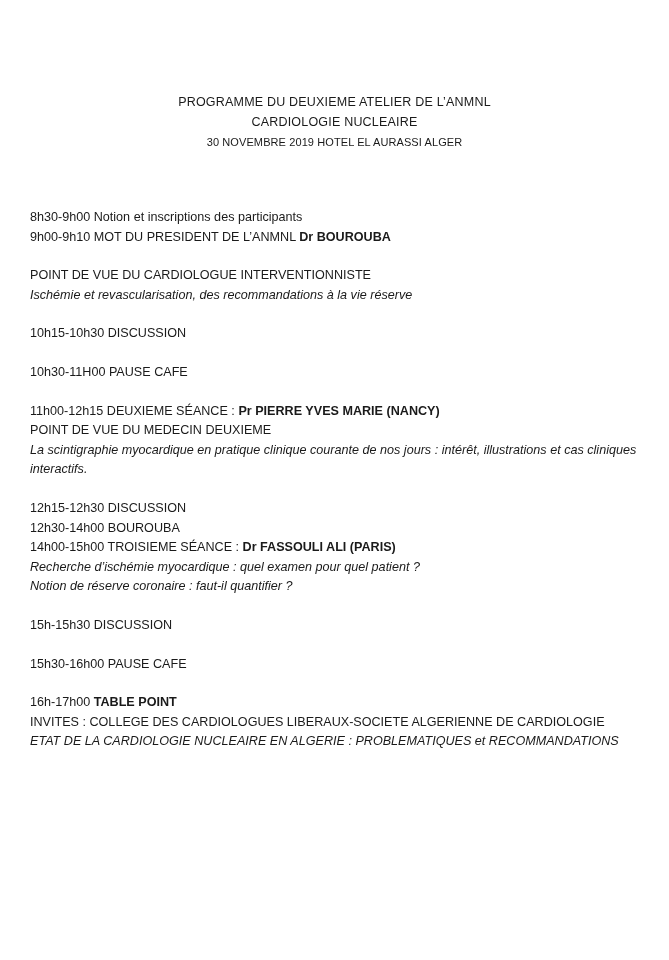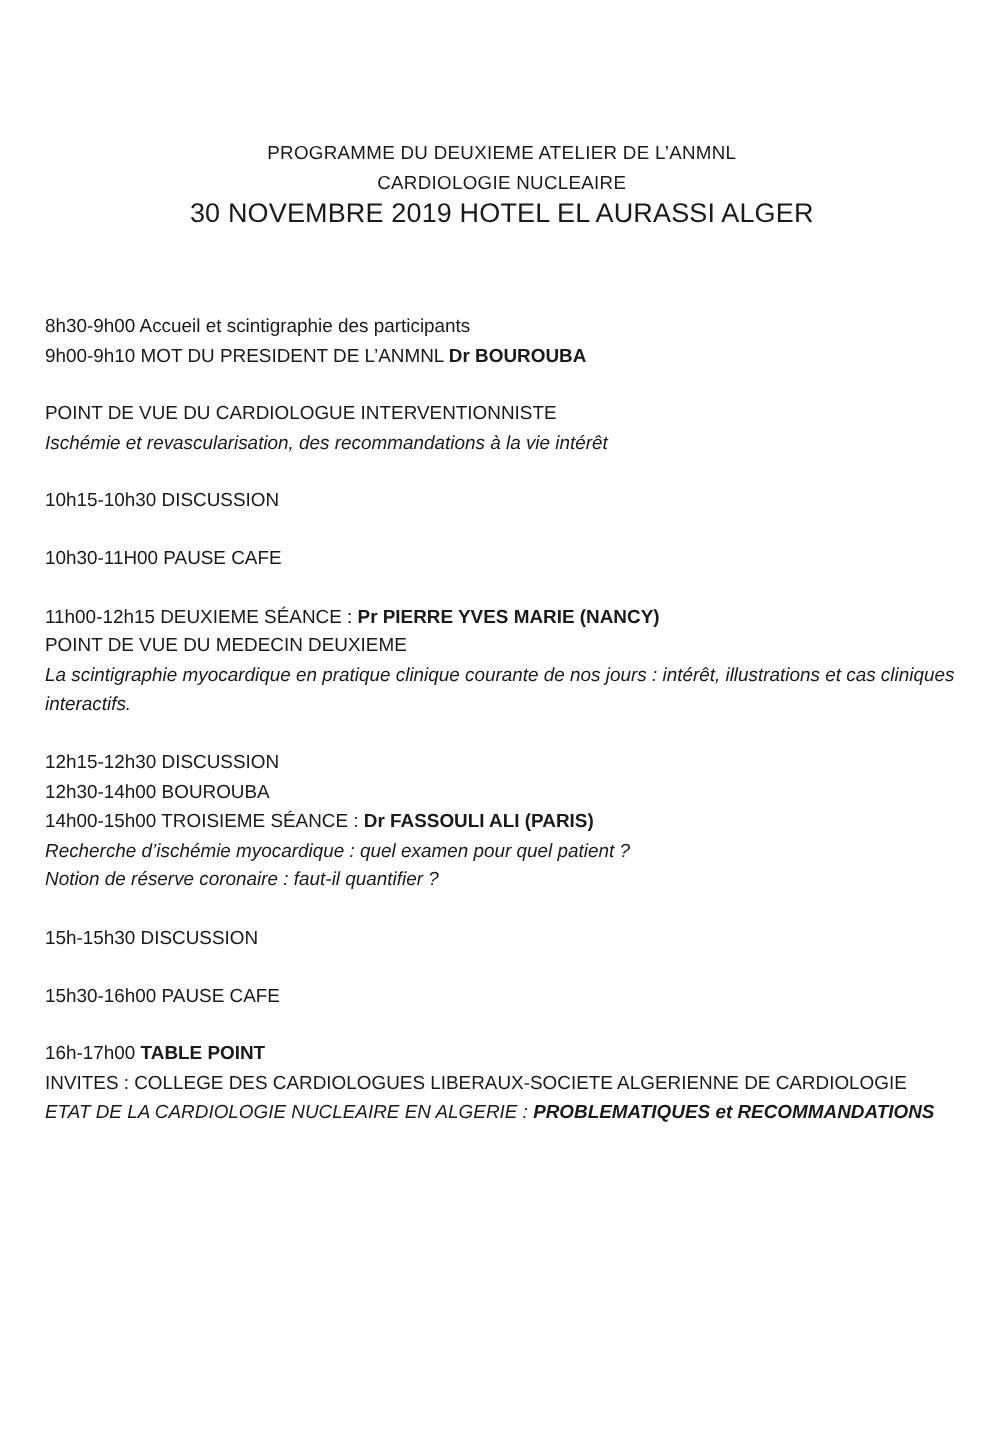--- a/index.html
+++ b/index.html
@@ -26,62 +26,62 @@
     text-align: center;
     margin-bottom: 56px;
   }
   .title-line {
     font-weight: normal;
     font-size: 12.5px;
     letter-spacing: 0.2px;
     line-height: 20px;
   }
   .subtitle-line {
-    font-size: 18px;
+    font-size: 11px;
     line-height: 20px;
     letter-spacing: 0.1px;
   }
   .body-block {
     padding-left: 0px;
   }
   .para {
     font-size: 12.6px;
     line-height: 19.6px;
     margin: 0;
   }
   .gap {
     height: 19px;
   }
   .b { font-weight: bold; }
   .i { font-style: italic; }
-  .bi { font-weight: bold; font-style: italic; }
+  .bi { font-weight: normal; font-style: italic; }
   .line {
     white-space: pre-wrap;
   }
 </style>
 </head>
 <body>
 
 <div class="page">
 
   <div class="title-block">
     <div class="title-line">PROGRAMME DU DEUXIEME ATELIER DE L’ANMNL</div>
     <div class="title-line">CARDIOLOGIE NUCLEAIRE</div>
     <div class="subtitle-line">30 NOVEMBRE 2019 HOTEL EL AURASSI ALGER</div>
   </div>
 
   <div class="body-block" id="body-block">
       <div class="block">
-        <p class="para line"><span>8h30-9h00 Accueil et scintigraphie des participants</span></p>
+        <p class="para line"><span>8h30-9h00 Notion et inscriptions des participants</span></p>
         <p class="para line"><span>9h00-9h10 MOT DU PRESIDENT DE L’ANMNL </span><span class="b">Dr BOUROUBA</span></p>
       </div>
       <div class="gap"></div>
       <div class="block">
         <p class="para line"><span>POINT DE VUE DU CARDIOLOGUE INTERVENTIONNISTE</span></p>
-        <p class="para line"><span class="i">Ischémie et revascularisation, des recommandations à la vie intérêt</span></p>
+        <p class="para line"><span class="i">Ischémie et revascularisation, des recommandations à la vie réserve</span></p>
       </div>
       <div class="gap"></div>
       <div class="block">
         <p class="para line"><span>10h15-10h30 DISCUSSION</span></p>
       </div>
       <div class="gap"></div>
       <div class="block">
         <p class="para line"><span>10h30-11H00 PAUSE CAFE</span></p>
       </div>
       <div class="gap"></div>

